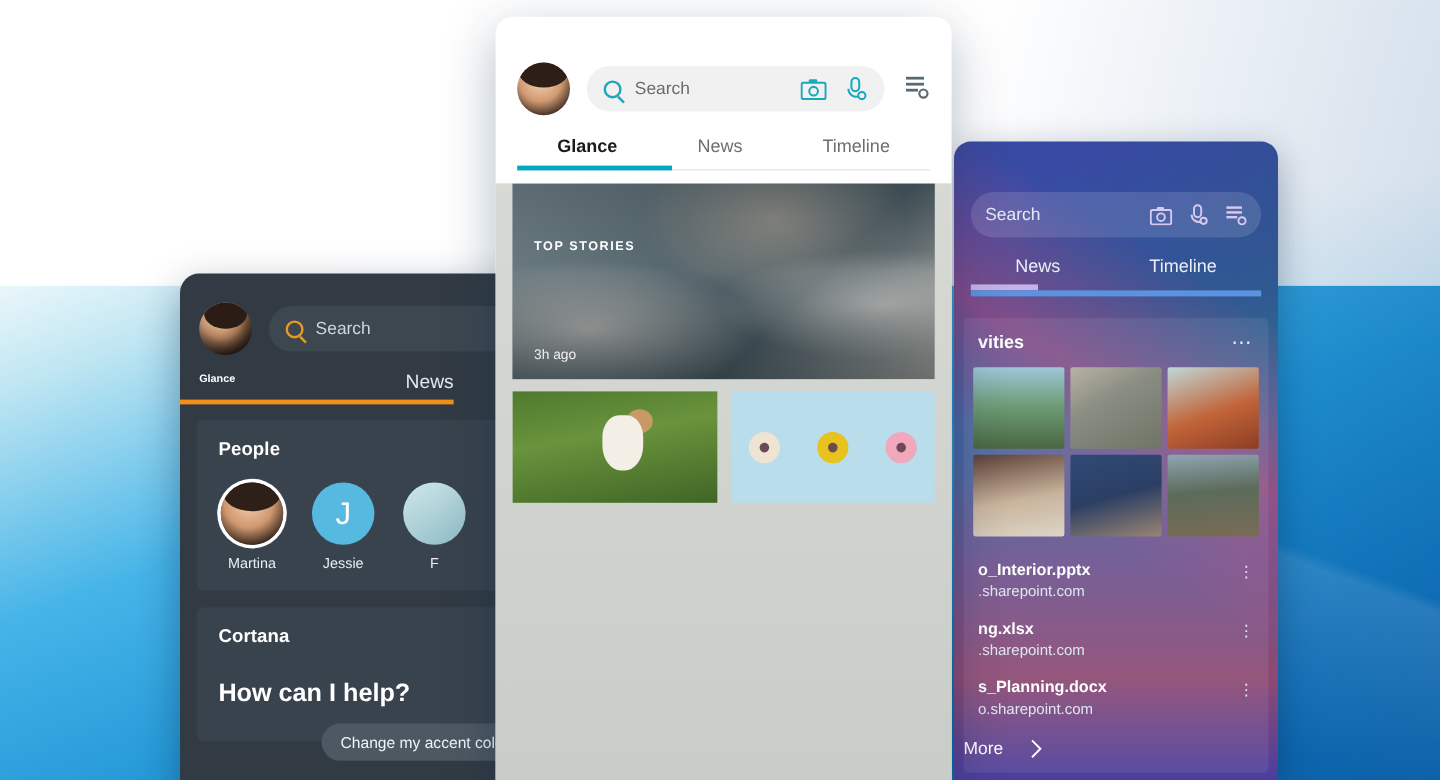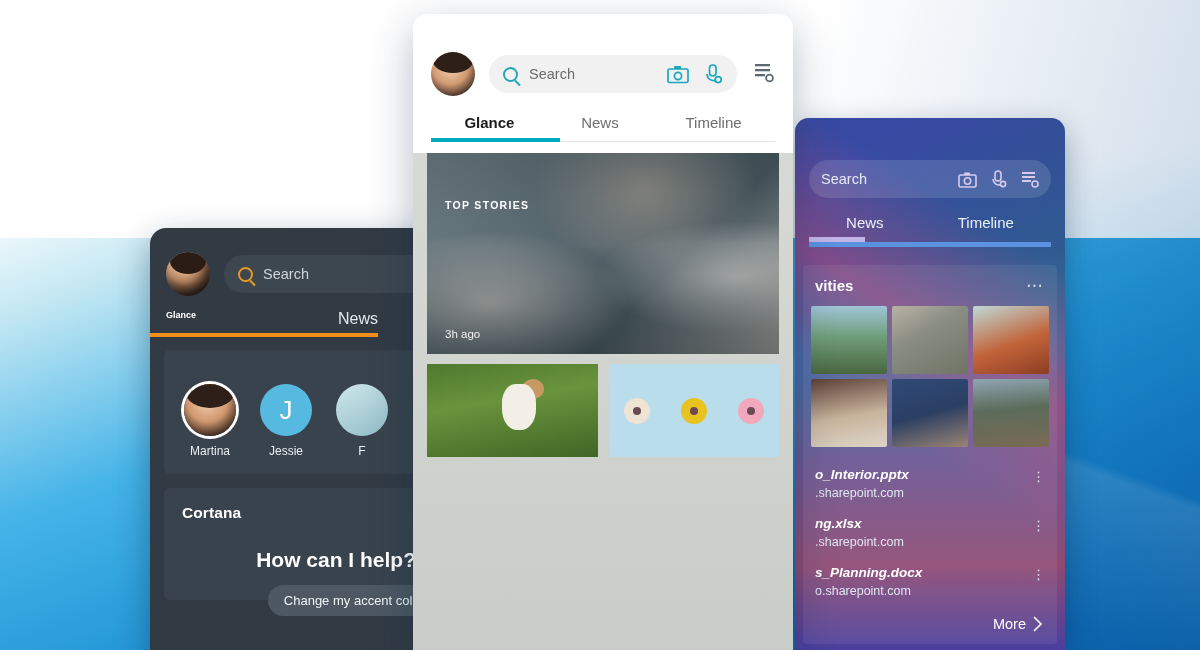--- a/index.html
+++ b/index.html
@@ -79,21 +79,21 @@
   .p-av { width:52px; height:52px; border-radius:50%; margin:0 auto; overflow:hidden; position:relative;}
   .p-av.ring { box-shadow: 0 0 0 3px #fff; }
   .p-av.m { background: radial-gradient(circle at 45% 34%, #f4cfae 0%, #cf9770 45%, #38261c 78%);}
   .p-av.m:after{content:"";position:absolute;left:2px;top:-6px;width:48px;height:30px;border-radius:50%;background:#2e1f18;}
   .p-av.j { background:#56b9e0; color:#fff; font-size:26px; line-height:52px; font-weight:400;}
   .p-av.d { background: radial-gradient(circle at 50% 40%, #ffe2bb 0%, #e0a878 48%, #8a5a32 80%);}
   .p-av.d:after{content:"";position:absolute;left:0;top:-8px;width:52px;height:28px;border-radius:50%;background:#d09a58;}
   .p-av.f { background: linear-gradient(150deg,#cfe7ea,#8fbcc6);}
   .p-name { font-size: 12px; color:#e8eef2; margin-top: 8px; }
   .cortana-card { min-height: 112px; position: relative; }
-  .cortana-q { text-align:right; font-size: 21px; font-weight: 700; color:#fff; margin-top: 26px;}
+  .cortana-q { text-align:left; font-size: 21px; font-weight: 700; color:#fff; margin-top: 26px;}
   .cortana-chip {
     position:absolute; right: -6px; bottom: -16px;
     background: #4d5862; color:#eef3f6; font-size: 13px;
     padding: 8px 16px; border-radius: 16px; white-space:nowrap;
   }
 
   
   .panel-blue {
     position:absolute; left: 795px; top: 118px;
     width: 270px; height: 532px;
@@ -129,24 +129,24 @@
   .photo-grid{display:grid;grid-template-columns:repeat(3,1fr);gap:5px;padding:0 8px;}
   .ph{height:68px;border-radius:2px;}
   .ph.a{background:linear-gradient(180deg,#9fc5d8 0%,#6f9e7a 45%,#49663f 100%);}
   .ph.b{background:linear-gradient(150deg,#b9b2a6 0%,#8a8d82 40%,#6f7466 100%);}
   .ph.c{background:linear-gradient(160deg,#bfd9d8 0%,#c2643a 55%,#8c3d23 100%);}
   .ph.d{background:linear-gradient(170deg,#5d4038 0%,#c8b49c 55%,#ddd5c8 100%);}
   .ph.e{background:linear-gradient(165deg,#2f4a77 0%,#2b3f63 50%,#9a8474 100%);}
   .ph.f{background:linear-gradient(175deg,#8fa5b3 0%,#5c6b5a 45%,#7a6b55 100%);}
   .files{margin-top:14px;}
   .file-row{display:flex;align-items:flex-start;padding:6px 12px 10px 12px;position:relative;}
-  .file-name{color:#ffffff;font-size:13.5px;font-weight:700;line-height:1.25;font-style:italic;}
+  .file-name{color:#ffffff;font-size:13.5px;font-weight:700;line-height:1.25;}
   .file-sub{color:#dfe7f2;font-size:12.5px;margin-top:2px;}
   .vdots{position:absolute;right:12px;top:14px;color:#e6ecf6;font-size:13px;line-height:4px;}
-  .more{display:flex;justify-content:flex-end;align-items:center;gap:6px;color:#ffffff;font-size:14.5px;padding:8px 14px 0 0;}
+  .more{display:flex;align-items:center;gap:22px;color:#ffffff;font-size:14.5px;padding:8px 14px 0 0;}
 
   
   .phone-white {
     position:absolute; left: 413px; top: 14px;
     width: 380px; height: 636px;
     background:#ffffff; border-radius: 14px 14px 0 0;
     box-shadow: 0 14px 44px rgba(0,35,70,0.30);
     overflow:hidden; z-index: 5;
   }
   .wp-head{padding: 38px 18px 0 18px;}
@@ -182,21 +182,21 @@
   .promo-x{
     position:absolute;right:16px;top:16px;width:22px;height:22px;cursor:pointer;
   }
   .promo-x:before,.promo-x:after{content:"";position:absolute;left:0;top:10px;width:22px;height:1.6px;background:#2b2b2b;}
   .promo-x:before{transform:rotate(45deg);}
   .promo-x:after{transform:rotate(-45deg);}
   .promo-title{font-size:17.5px;font-weight:700;color:#111;margin-top:14px;letter-spacing:-.1px;}
   .promo-text{font-size:14px;color:#3a3a3a;line-height:1.45;margin-top:6px;}
 
   .hero{
-    position:relative;margin:10px 14px 0 14px;height:201px;overflow:hidden;
+    position:relative;margin:10px 14px 0 14px;height:163px;overflow:hidden;
     background:linear-gradient(135deg,#8d9fa6 0%,#6f8189 35%,#586a72 65%,#d9d3c9 100%);
   }
   .hero-tex{position:absolute;inset:0;background:
      radial-gradient(ellipse at 18% 75%, rgba(235,230,222,0.85) 0%, rgba(235,230,222,0) 34%),
      radial-gradient(ellipse at 88% 62%, rgba(245,243,238,0.8) 0%, rgba(245,243,238,0) 32%),
      radial-gradient(ellipse at 62% 18%, rgba(210,196,178,0.7) 0%, rgba(210,196,178,0) 36%);}
   .hero-shade{position:absolute;inset:0;background:linear-gradient(180deg,rgba(20,30,35,0.40) 0%,rgba(20,30,35,0.22) 45%,rgba(20,30,35,0.55) 100%);}
   .hero-txt{position:absolute;left:18px;right:18px;top:46px;color:#fff;}
   .kicker{font-size:10.5px;font-weight:700;letter-spacing:1.3px;}
   .hero-h{font-size:21.5px;font-weight:400;line-height:1.26;margin-top:8px;letter-spacing:-.2px;}
@@ -313,20 +313,21 @@
       </div>
       <div class="dk-tabs">
         <span class="dk-tab">Glance</span>
         <span class="dk-tab news">News</span>
         <span class="dk-underline"></span>
       </div>
     </div>
 
     <div class="dk-body">
       <div class="dk-card">
+        <div class="dk-card-title">People</div>
         <div class="people-row">
           <div class="person">
             <div class="p-av ring m"></div>
             <div class="p-name">Martina</div>
           </div>
           <div class="person">
             <div class="p-av j">J</div>
             <div class="p-name">Jessie</div>
           </div>
           <div class="person">

